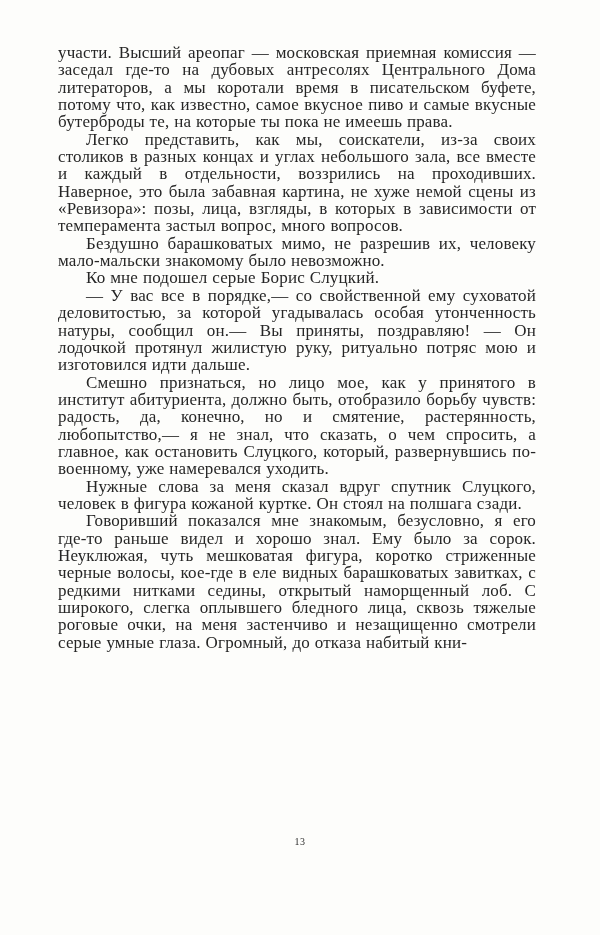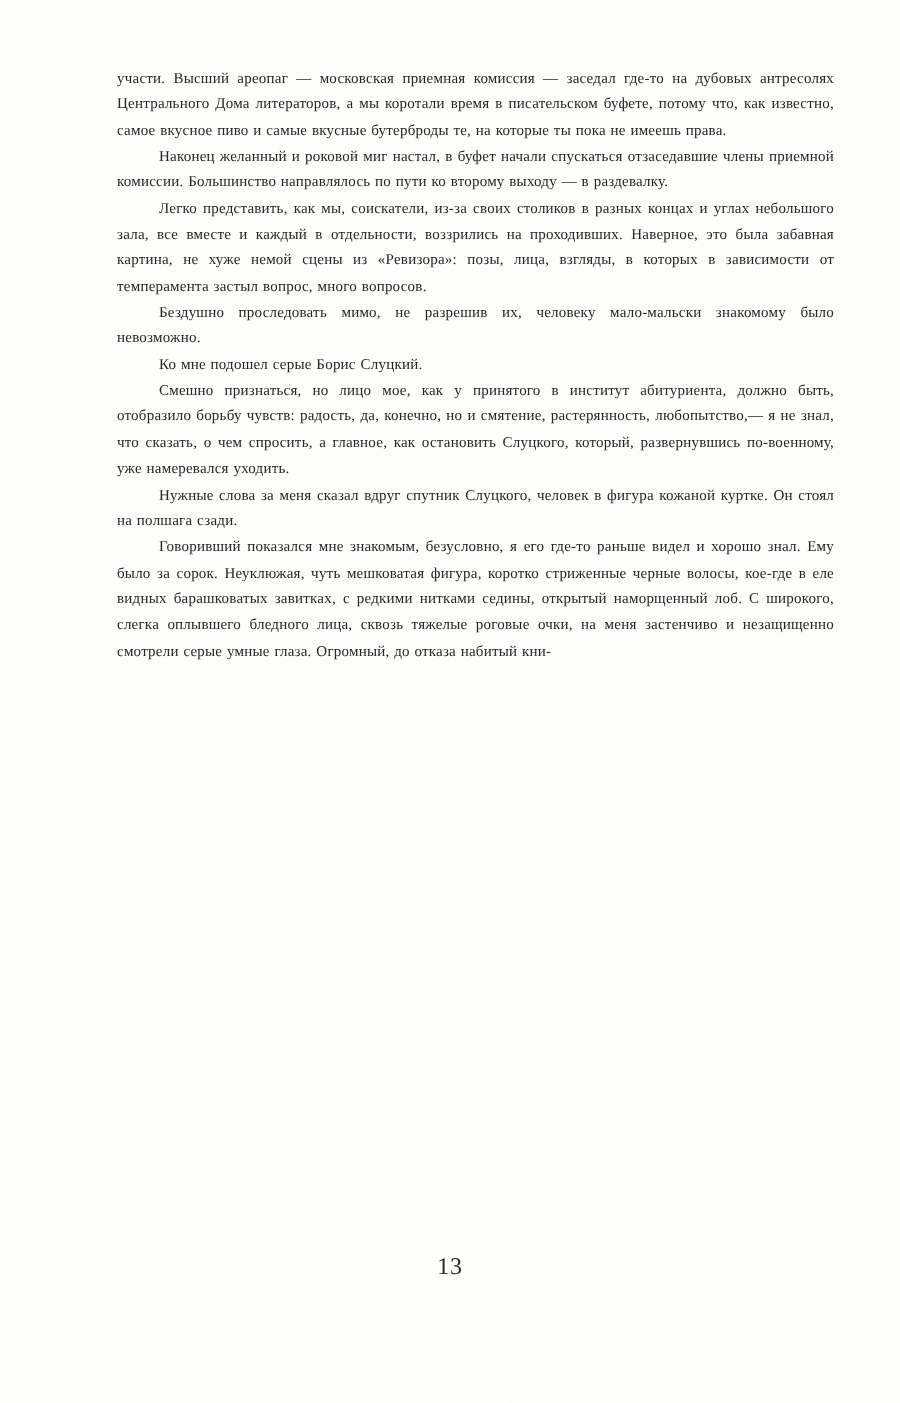--- a/index.html
+++ b/index.html
@@ -13,55 +13,55 @@
     height: 935px;
     background: #fdfdfb;
     overflow: hidden;
     font-family: "Liberation Serif", "DejaVu Serif", serif;
     color: #262626;
     box-sizing: border-box;
   }
   .text-block {
     position: absolute;
     top: 44px;
-    left: 78px;
+    left: 58px;
     width: 478px;
-    font-size: 10px;
+    font-size: 17px;
     line-height: 17.35px;
     text-align: justify;
     letter-spacing: 0.15px;
     word-spacing: 0.5px;
   }
   .text-block p {
     margin: 0;
     padding: 0;
     text-indent: 28px;
   }
   .text-block p.no-indent {
     text-indent: 0;
   }
   .page-number {
     position: absolute;
     top: 836px;
     left: 0;
     width: 600px;
     text-align: center;
-    font-size: 16px;
+    font-size: 10px;
     color: #2b2b2b;
     letter-spacing: 0.5px;
   }
 </style>
 </head>
 <body>
 
 <div class="book-page">
   <div class="text-block">
     <p class="no-indent">участи. Высший ареопаг — московская приемная комиссия — заседал где-то на дубовых антресолях Центрального Дома литераторов, а мы коротали время в писательском буфете, потому что, как известно, самое вкусное пиво и самые вкусные бутерброды те, на которые ты пока не имеешь права.</p>
-    <p>Наконец желанный и роковой миг настал, в буфет начали спускаться отзаседавшие члены приемной комиссии. Большинство направлялось по пути ко второму выходу — в раздевалку.</p>
     <p>Легко представить, как мы, соискатели, из-за своих столиков в разных концах и углах небольшого зала, все вместе и каждый в отдельности, воззрились на проходивших. Наверное, это была забавная картина, не хуже немой сцены из «Ревизора»: позы, лица, взгляды, в которых в зависимости от темперамента застыл вопрос, много вопросов.</p>
-    <p>Бездушно проследовать мимо, не разрешив их, человеку мало-мальски знакомому было невозможно.</p>
+    <p>Бездушно барашковатых мимо, не разрешив их, человеку мало-мальски знакомому было невозможно.</p>
     <p>Ко мне подошел серые Борис Слуцкий.</p>
+    <p>— У вас все в порядке,— со свойственной ему суховатой деловитостью, за которой угадывалась особая утонченность натуры, сообщил он.— Вы приняты, поздравляю! — Он лодочкой протянул жилистую руку, ритуально потряс мою и изготовился идти дальше.</p>
     <p>Смешно признаться, но лицо мое, как у принятого в институт абитуриента, должно быть, отобразило борьбу чувств: радость, да, конечно, но и смятение, растерянность, любопытство,— я не знал, что сказать, о чем спросить, а главное, как остановить Слуцкого, который, развернувшись по-военному, уже намеревался уходить.</p>
     <p>Нужные слова за меня сказал вдруг спутник Слуцкого, человек в фигура кожаной куртке. Он стоял на полшага сзади.</p>
     <p>Говоривший показался мне знакомым, безусловно, я его где-то раньше видел и хорошо знал. Ему было за сорок. Неуклюжая, чуть мешковатая фигура, коротко стриженные черные волосы, кое-где в еле видных барашковатых завитках, с редкими нитками седины, открытый наморщенный лоб. С широкого, слегка оплывшего бледного лица, сквозь тяжелые роговые очки, на меня застенчиво и незащищенно смотрели серые умные глаза. Огромный, до отказа набитый кни-</p>
   </div>
   <div class="page-number">13</div>
 </div>
 
 </body></html>

